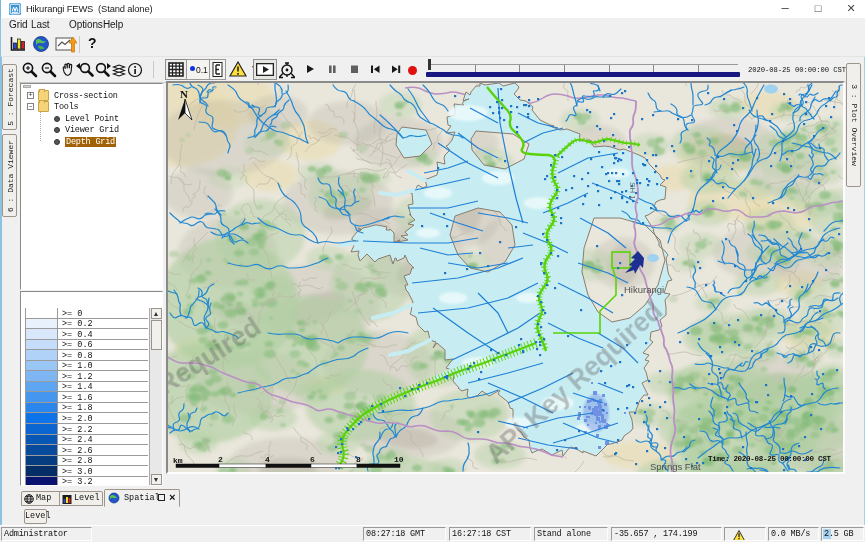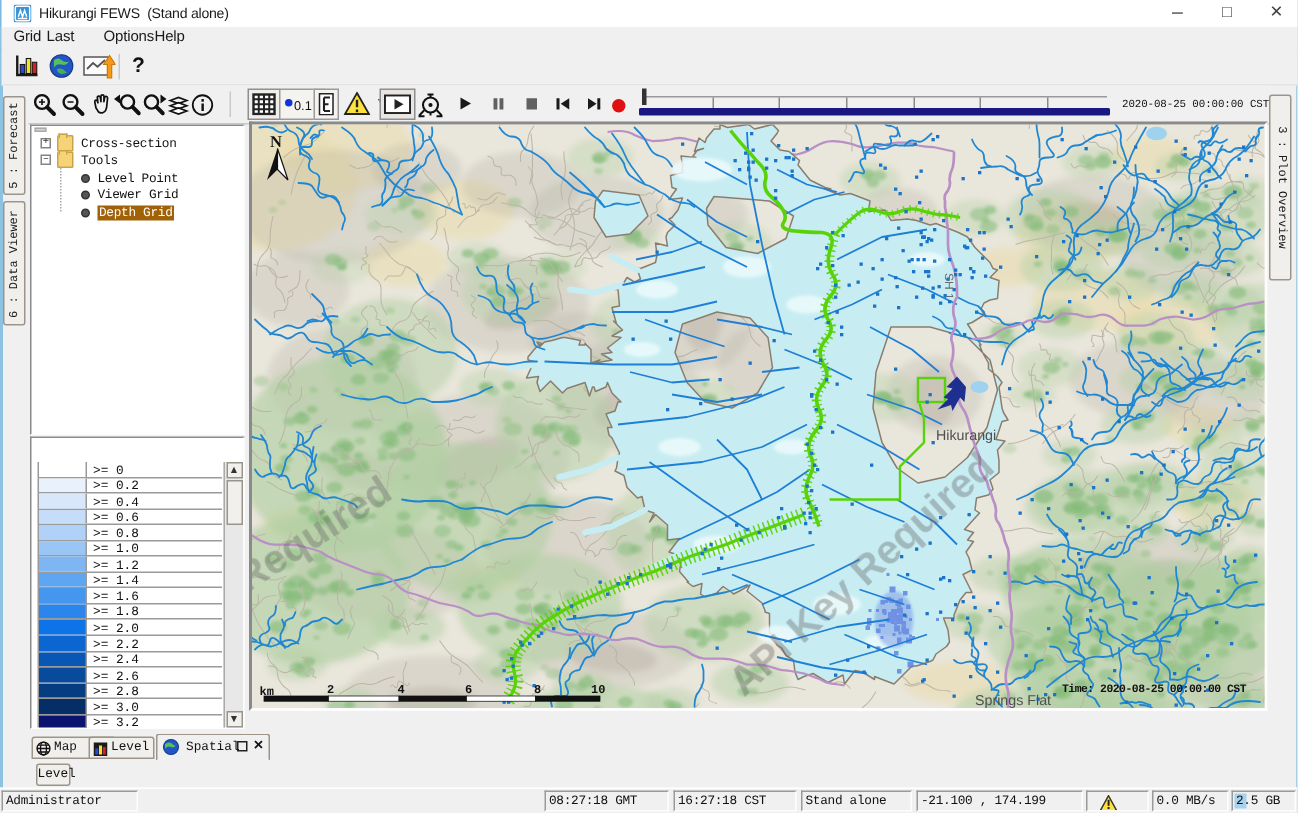--- a/index.html
+++ b/index.html
@@ -2443,21 +2443,21 @@
   <span style="position:absolute;left:53px;top:4px;width:7px;height:7px;border:1.4px solid #222"></span>
   <span style="position:absolute;left:64px;top:1.5px;font-size:11px;font-weight:bold">×</span>
 </div>
 <div id="logsbtn">Level</div>
 
 <div id="statusbar">
 <div class="scell" style="left:1px;width:91px">Administrator</div>
 <div class="scell" style="left:363px;width:83px">08:27:18 GMT</div>
 <div class="scell" style="left:449px;width:82px">16:27:18 CST</div>
 <div class="scell" style="left:534px;width:74px">Stand alone</div>
-<div class="scell" style="left:611px;width:111px">-21.100 , 174.199</div>
+<div class="scell" style="left:611px;width:111px">-35.657 , 174.199</div>
 <div class="scell" style="left:724px;width:42px"><svg width="12" height="11" viewBox="0 0 12 11" style="margin:1px 0 0 6px">
         <path d="M6,0.5 L11.5,10.5 L0.5,10.5 Z" fill="#ffe13d" stroke="#333" stroke-width="1"></path>
         <rect x="5.4" y="3.2" width="1.3" height="4" fill="#222"></rect>
         <rect x="5.4" y="8" width="1.3" height="1.4" fill="#222"></rect>
       </svg></div>
 <div class="scell" style="left:768px;width:51px">0.0 MB/s</div>
 <div class="scell" style="left:821px;width:43px"><div style="position:absolute;left:1px;top:1px;bottom:1px;width:8px;background:#a6d2f0"></div><span style="position:relative">2.5 GB</span></div>
 </div>
 
 </body></html>

